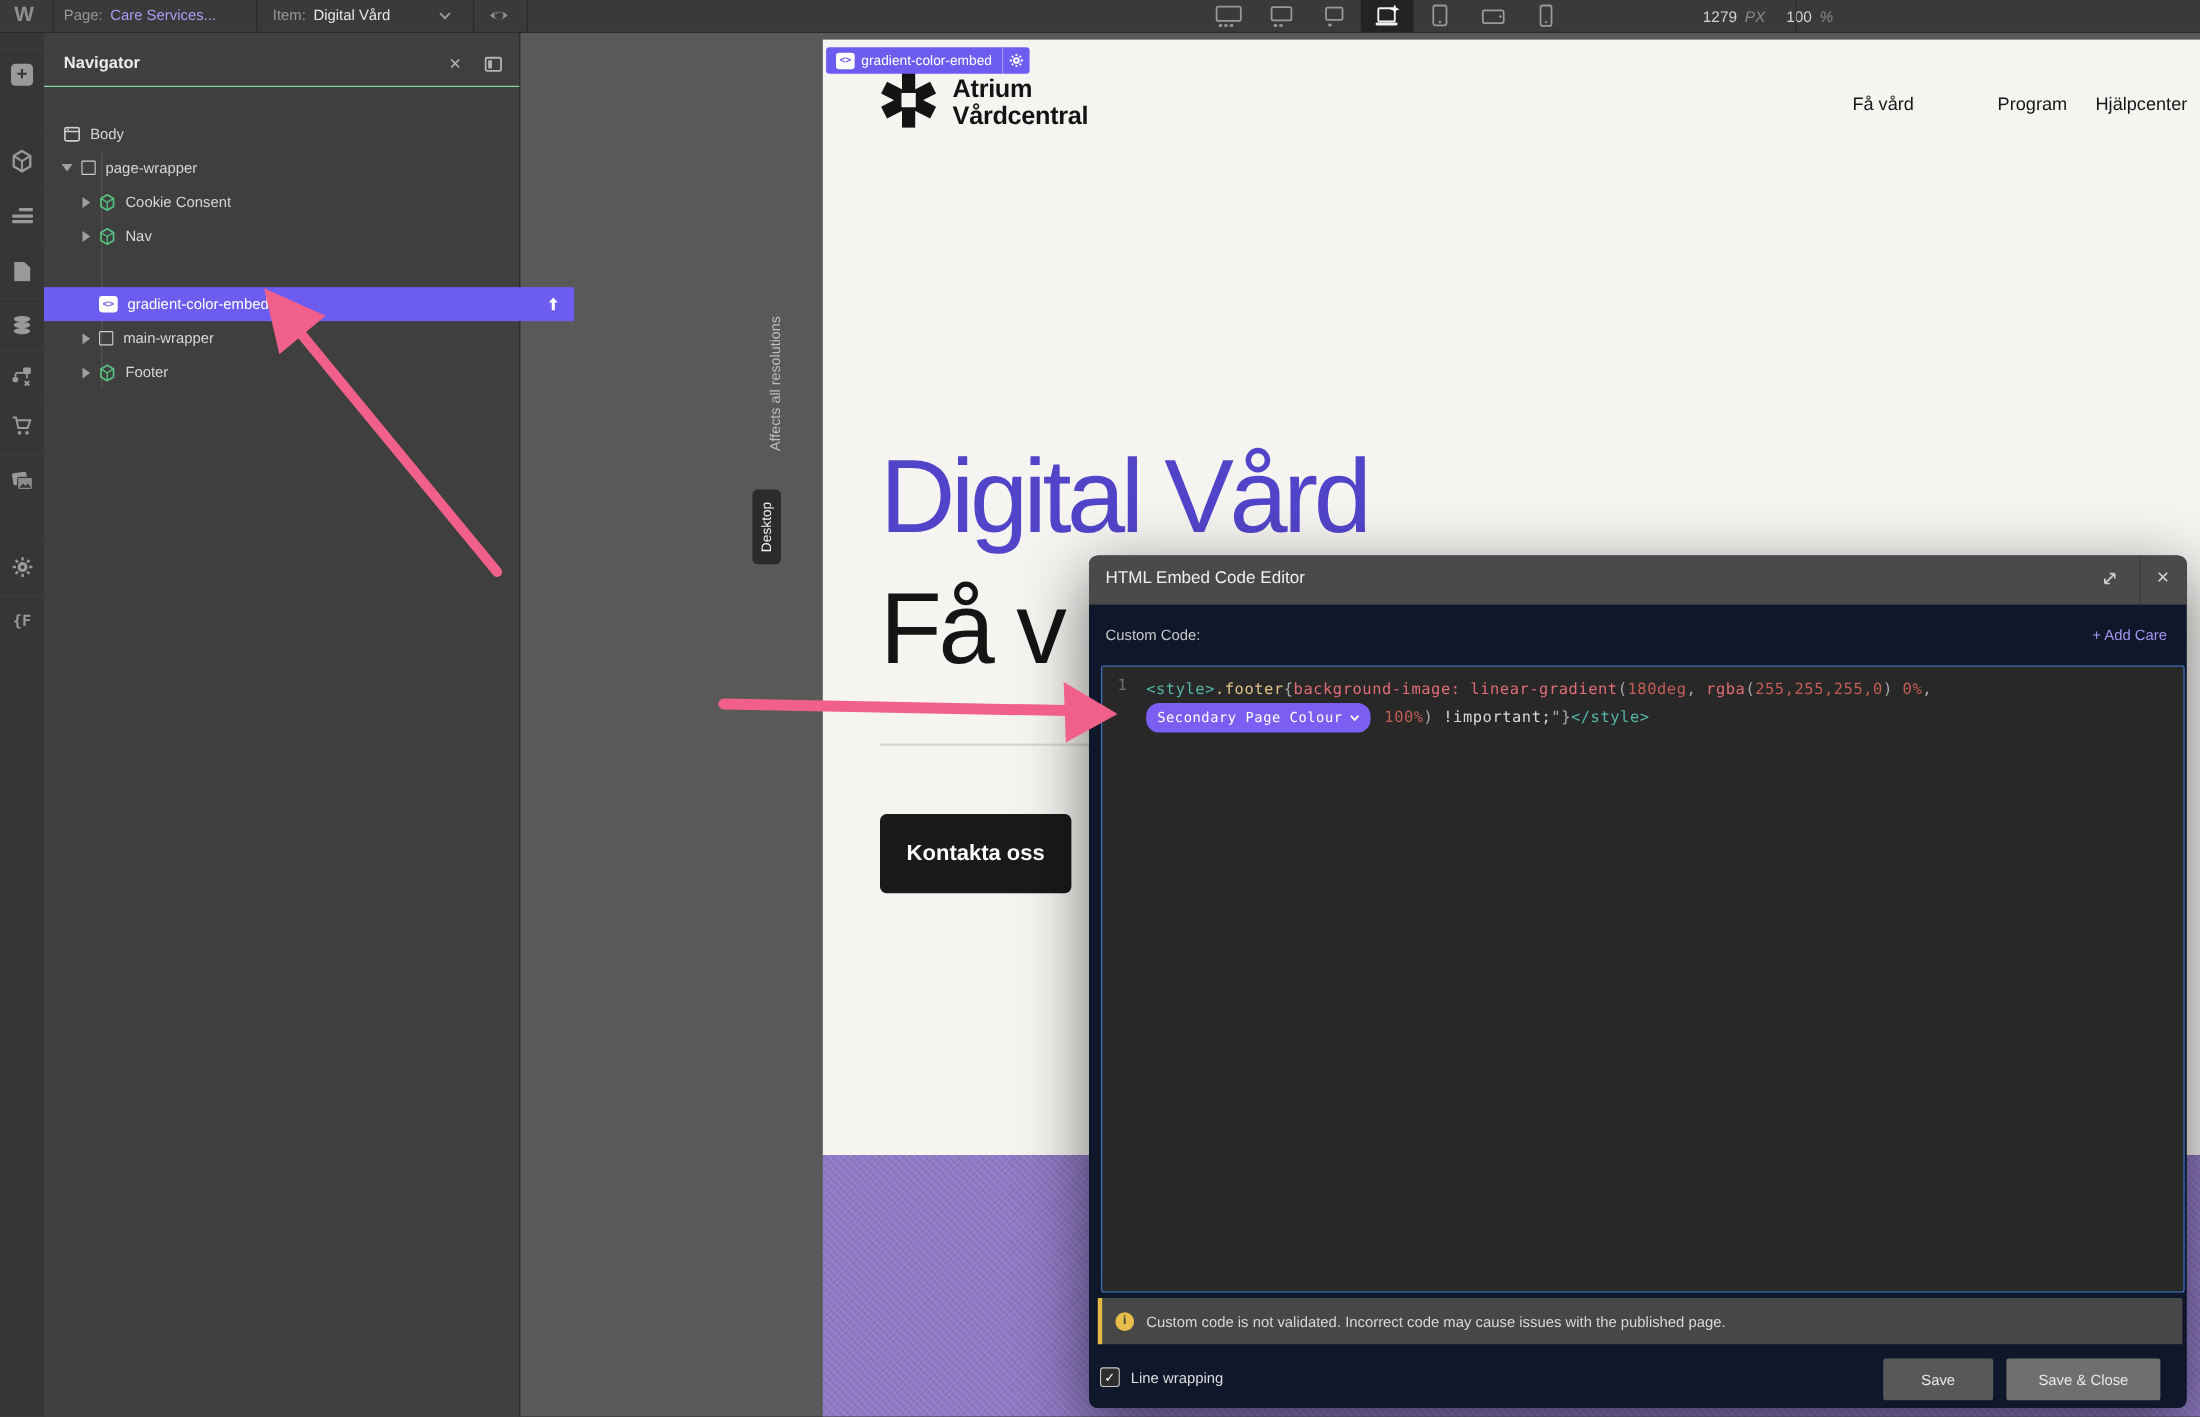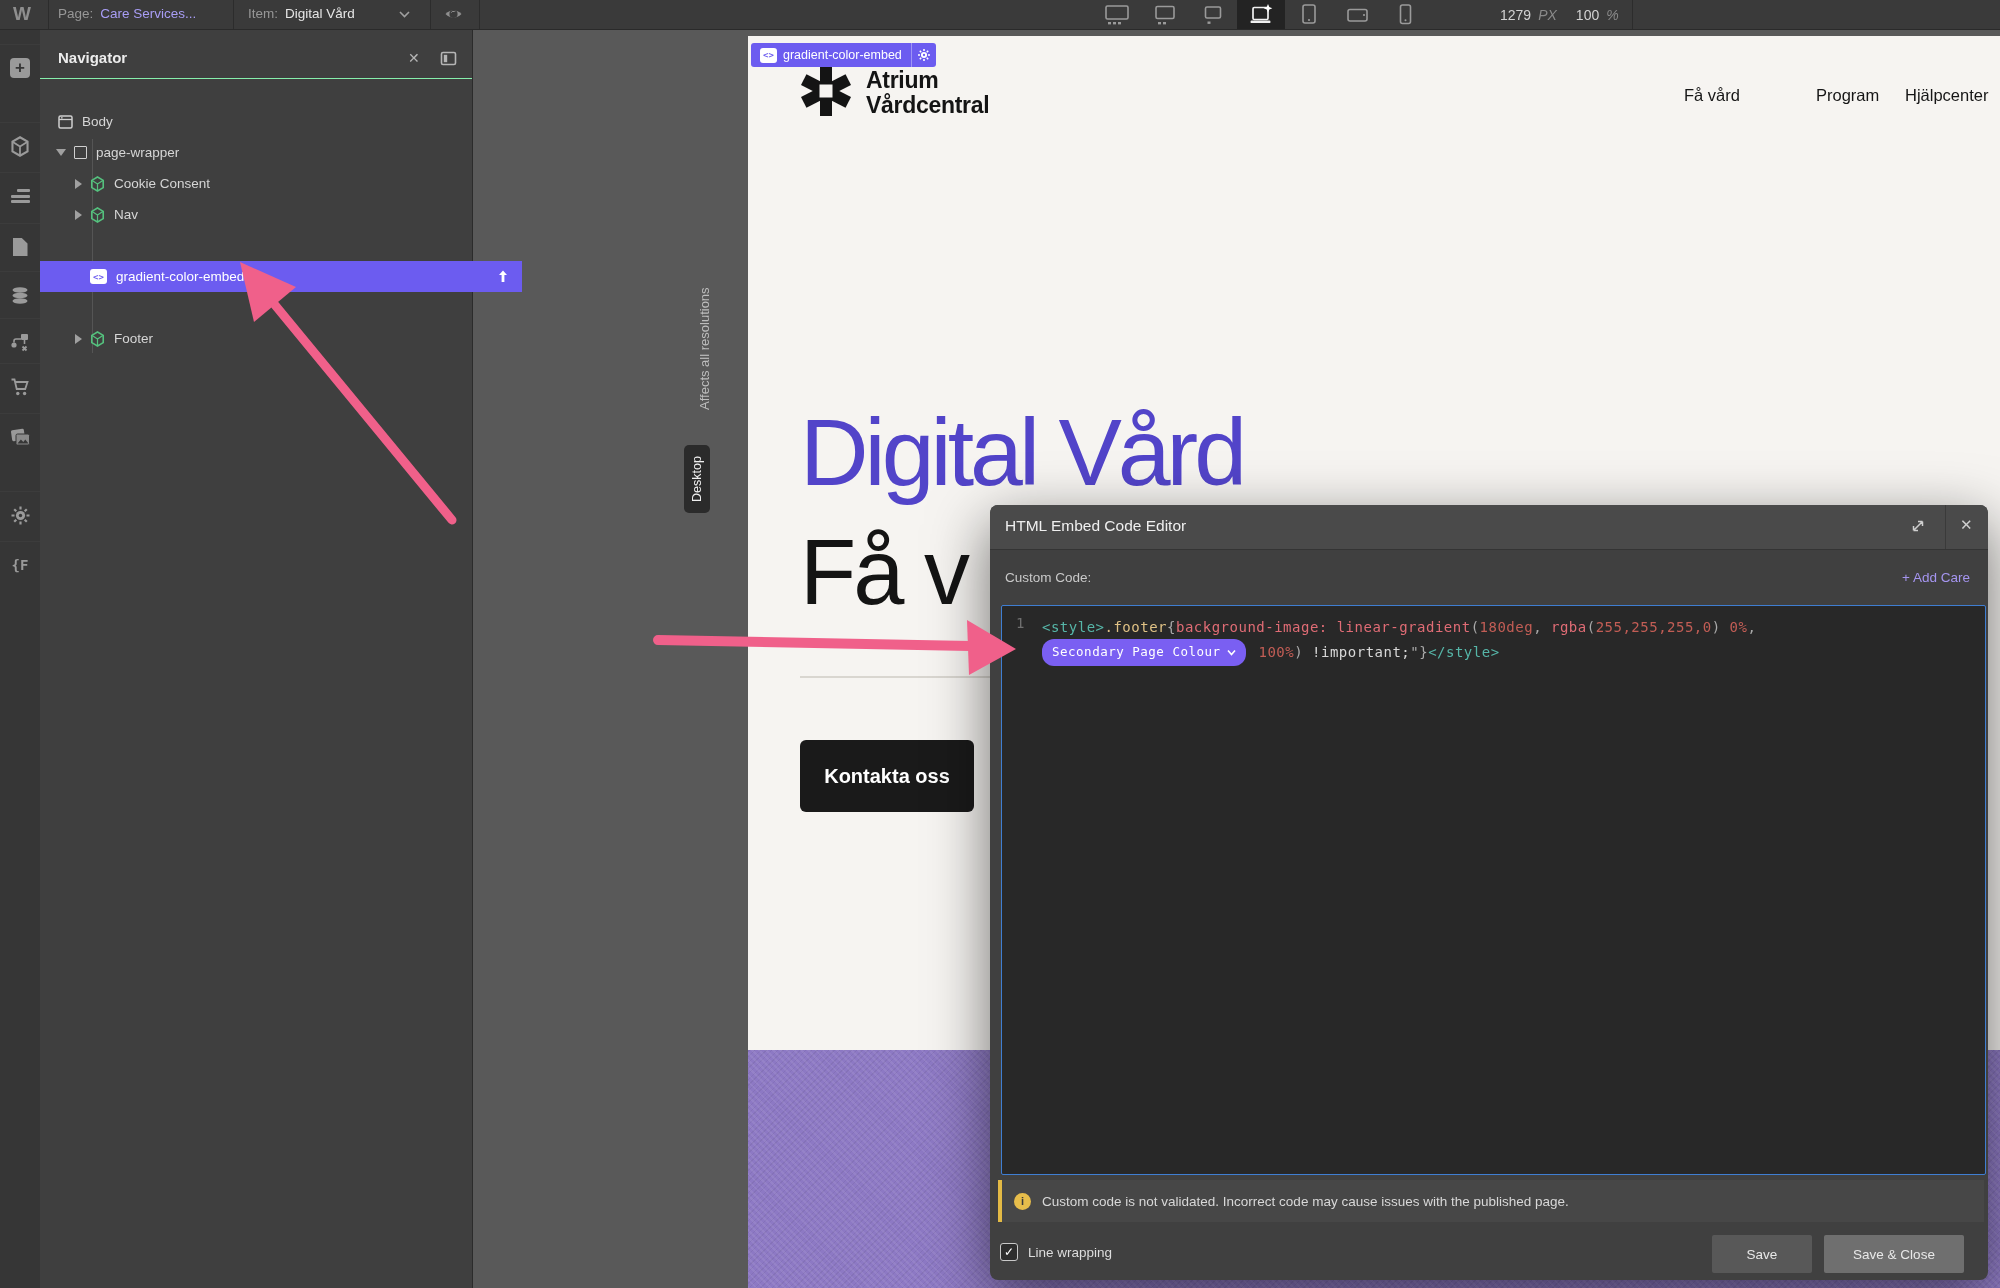--- a/index.html
+++ b/index.html
@@ -14,21 +14,21 @@
   .tb-label{color:#979797;font-size:13.5px;}
   .tb-purple{color:#a89df5;font-size:13.5px;}
   .tb-white{color:#e6e6e6;font-size:13.5px;}
   #page-group{position:absolute;left:58px;top:6px;display:flex;gap:7px;}
   #item-group{position:absolute;left:248px;top:6px;display:flex;gap:7px;}
   #item-chevron{position:absolute;left:399px;top:10px;}
   #eye-btn{position:absolute;left:443px;top:5px;}
   #bp-row{position:absolute;left:1093px;top:0;height:29px;display:flex;align-items:center;}
   .bp-tile{width:48px;height:29px;display:flex;align-items:center;justify-content:center;}
   .bp-tile.sel{background:#232323;}
-  #canvas-size{position:absolute;left:1500px;top:7px;display:flex;align-items:baseline;gap:7px;font-size:14px;}
+  #canvas-size{position:absolute;left:1548px;top:7px;display:flex;align-items:baseline;gap:7px;font-size:14px;}
   .dim-val{color:#d2d2d2;} .dim-unit{color:#8a8a8a;font-style:italic;}
 
   
   #ltoolbar{position:absolute;left:0;top:29px;width:40px;height:1259px;background:#363636;
             border-right:1px solid #2c2c2c;z-index:30;}
   .lt-item{position:absolute;left:0;width:40px;height:46px;display:flex;align-items:center;justify-content:center;border-top:1px solid rgba(255,255,255,0.03);}
   .plus-sq{width:20px;height:20px;background:#9a9a9a;border-radius:4px;color:#363636;font-size:17px;font-weight:bold;
            display:flex;align-items:center;justify-content:center;line-height:0;}
   .bars span{display:block;height:3px;background:#9a9a9a;margin:2.5px 0;border-radius:1px;}
   .page-glyph{width:15px;height:18px;background:#9a9a9a;clip-path:polygon(0 0,62% 0,100% 30%,100% 100%,0 100%);}
@@ -73,21 +73,21 @@
   #h2{position:absolute;left:800px;top:520px;font-size:92px;letter-spacing:-3px;font-weight:500;color:#141414;z-index:6;white-space:nowrap;}
   #hero-divider{position:absolute;left:800px;top:676px;width:192px;height:2px;background:#d9d6d0;z-index:6;}
   #cta{position:absolute;left:800px;top:740px;width:174px;height:72px;background:#1a1a1a;border-radius:6px;
        color:#fff;font-size:20px;font-weight:bold;display:flex;align-items:center;justify-content:center;z-index:6;}
   #res-strip{position:absolute;left:712px;top:395px;transform:rotate(-90deg);transform-origin:left bottom;
              white-space:nowrap;color:#bdbdbd;font-size:13px;z-index:6;}
   #bp-label{position:absolute;left:710px;top:487px;transform:rotate(-90deg);transform-origin:left bottom;
             white-space:nowrap;background:#2b2b2b;color:#f0f0f0;font-size:12.5px;padding:6px 11px;border-radius:5px;z-index:6;}
 
   
-  #modal{position:absolute;left:990px;top:505px;width:998px;height:775px;background:#404040;border-radius:8px;
+  #modal{position:absolute;left:990px;top:505px;width:998px;height:775px;background:#0f172a;border-radius:8px;
          box-shadow:0 18px 60px rgba(0,0,0,0.55);z-index:20;}
   #modal-header{position:absolute;left:0;top:0;width:998px;height:44px;background:#4a4a4a;
                 border-radius:8px 8px 0 0;border-bottom:1px solid #343434;}
   #modal-title{position:absolute;left:15px;top:12px;font-size:15.5px;color:#efefef;}
   #modal-expand{position:absolute;left:920px;top:13px;}
   #modal-hdiv{position:absolute;left:955px;top:0;width:1px;height:44px;background:#3a3a3a;}
   #modal-close{position:absolute;left:970px;top:11px;color:#cfcfcf;font-size:15px;}
   #custom-code-label{position:absolute;left:15px;top:65px;font-size:13.5px;color:#c9c9c9;}
   #add-field{position:absolute;right:18px;top:65px;font-size:13.5px;color:#a595f0;}
   #code-editor{position:absolute;left:11px;top:100px;width:983px;height:568px;background:#282828;
@@ -313,20 +313,25 @@
 
 
     <div class="nrow selected" style="top:232px;padding-left:50px">
       <span class="code-chip">&lt;&gt;</span>
       <span class="lbl">gradient-color-embed</span>
       <svg class="up-ind" width="14" height="15" viewBox="0 0 14 15">
           <path d="M7 1.5 L3 6 h2.6 V13 h2.8 V6 H11 Z" fill="#ffffff"></path>
         </svg>
     </div>
 
+    <div class="nrow" style="top:263px;padding-left:35px">
+      <span class="caret right"></span>
+      <span class="sq-icon" style="margin-left:8px"></span>
+      <span class="lbl">main-wrapper</span>
+    </div>
 
     <div class="nrow" style="top:294px;padding-left:35px">
       <span class="caret right"></span>
       <svg style="margin-left:8px" width="15" height="16" viewBox="0 0 16 17">
           <polygon points="8,1 14.1,4.6 14.1,12.4 8,16 1.9,12.4 1.9,4.6" fill="none" stroke="#55c17e" stroke-width="1.7"></polygon>
           <path d="M8 8.5 L14.1 4.6 M8 8.5 L1.9 4.6 M8 8.5 L8 16" stroke="#55c17e" stroke-width="1.3" fill="none"></path>
         </svg>
       <span class="lbl">Footer</span>
     </div>
   </div>

